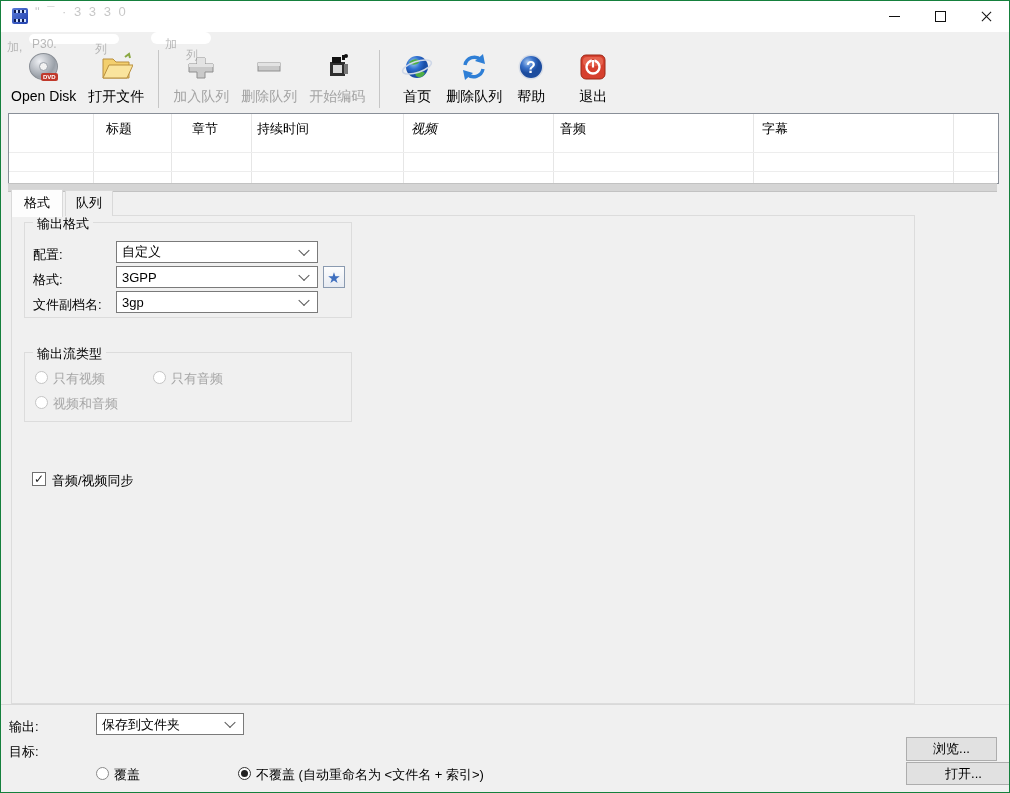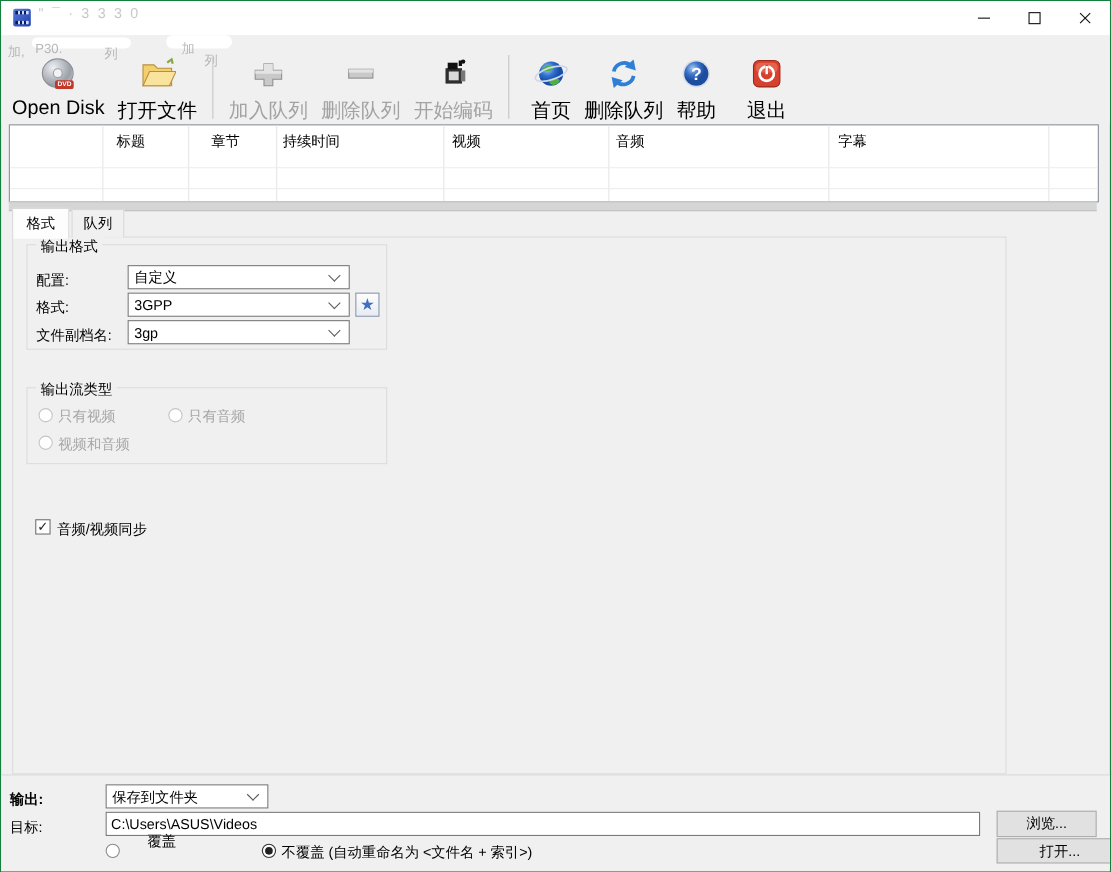--- a/index.html
+++ b/index.html
@@ -20,21 +20,21 @@
   .glyph-close:before,.glyph-close:after{content:"";position:absolute;left:-1px;top:5px;width:13px;height:1px;background:#111;}
   .glyph-close:before{transform:rotate(45deg);}
   .glyph-close:after{transform:rotate(-45deg);}
 
   
   .toolbar{position:absolute;left:0;top:31px;right:0;height:80px;background:#f0f0f0;}
   .ghost{position:absolute;color:#a8a8a8;opacity:.8;font-size:12px;pointer-events:none;}
   .smear{position:absolute;background:#fff;border-radius:6px;pointer-events:none;}
   .tb-row{position:absolute;left:4px;top:16px;display:flex;align-items:flex-start;}
   .tb-btn{display:flex;flex-direction:column;align-items:center;padding:2px 6px;}
-  .tb-btn .lbl{margin-top:4px;font-size:18px;color:#000;white-space:nowrap;}
+  .tb-btn .lbl{margin-top:4px;font-size:14px;color:#000;white-space:nowrap;}
   .tb-btn.disabled .lbl{color:#a3a3a3;font-family:Liberation Serif, serif;}
   .tb-sep{width:1px;height:58px;background:#c6c6c6;margin:2px 8px 0 8px;}
   .icon32{width:34px;height:34px;position:relative;display:block;}
 
   .disc-body{position:absolute;left:2px;top:3px;width:27px;height:25px;border-radius:50%;background:radial-gradient(circle at 35% 30%,#eef0f4,#9aa0a8 62%,#c9ccd3);border:1px solid #8a8f96;}
   .disc-hole{position:absolute;left:12px;top:12px;width:7px;height:7px;border-radius:50%;background:#f2f2f2;border:1px solid #9aa0a8;}
   .dvd-badge{position:absolute;right:3px;bottom:3px;background:#c0392b;color:#fff;font-size:6px;font-weight:bold;padding:0 2px;border-radius:2px;line-height:8px;}
 
   .combo{position:absolute;background:#fff;border:1px solid #7a7a7a;font-size:13px;color:#000;display:flex;align-items:center;padding-left:5px;box-sizing:border-box;}
   .chev{position:absolute;right:9px;top:50%;width:7px;height:7px;border-right:1px solid #5a5a5a;border-bottom:1px solid #5a5a5a;transform:translateY(-70%) rotate(45deg);}
@@ -232,21 +232,21 @@
     <span class="lv-col" style="left:242px;"></span>
     <span class="lv-col" style="left:394px;"></span>
     <span class="lv-col" style="left:544px;"></span>
     <span class="lv-col" style="left:744px;"></span>
     <span class="lv-col" style="left:944px;"></span>
     <span class="lv-row" style="top:38px;"></span>
     <span class="lv-row" style="top:57px;"></span>
     <span class="lv-head" style="left:97px;">标题</span>
     <span class="lv-head" style="left:183px;">章节</span>
     <span class="lv-head" style="left:248px;">持续时间</span>
-    <span class="lv-head" style="left:402px;">视频</span>
+    <span class="lv-head" style="left:402px;font-style:italic;">视频</span>
     <span class="lv-head" style="left:551px;">音频</span>
     <span class="lv-head" style="left:753px;">字幕</span>
   </div>
   <div class="listscroll"></div>
 
   <div class="tabs">
     <div class="tab active">格式</div>
     <div class="tab">队列</div>
   </div>
 
@@ -290,35 +290,34 @@
       <span class="radio-lbl disabled" style="left:28px;top:42px;">视频和音频</span>
     </div>
 
     <span class="checkbox" style="left:20px;top:256px;">
       <span>✓</span>
     </span>
     <span class="fld-label" style="left:40px;top:256px;">音频/视频同步</span>
   </div>
 
   <div class="bottombar">
-    <span class="fld-label" style="left:8px;top:13px;font-weight:bold;">输出:</span>
+    <span class="fld-label" style="left:8px;top:13px;">输出:</span>
     <div class="combo" style="left:95px;top:8px;width:148px;height:22px;align-items:flex-end;">
       <span>保存到文件夹</span>
       <span class="chev"></span>
     </div>
 
     <span class="fld-label" style="left:8px;top:38px;">目标:</span>
-    <input class="textinput" style="left: 95px; top: 33px; width: 795px; height: 22px;" value="C:\Users\ASUS\Videos">
 
     <div class="pushbtn" style="left:905px;top:32px;width:91px;height:24px;">
       <span>浏览...</span>
     </div>
 
     <span class="radio" style="left:95px;top:62px;"></span>
-    <span class="radio-lbl" style="left:113px;top:51px;margin-left:20px;">覆盖</span>
+    <span class="radio-lbl" style="left:113px;top:61px;">覆盖</span>
 
     <span class="radio checked" style="left:237px;top:62px;"></span>
     <span class="radio-lbl" style="left:255px;top:61px;">不覆盖 (自动重命名为 &lt;文件名 + 索引&gt;)</span>
 
     <div class="pushbtn" style="left:905px;top:57px;width:115px;height:23px;">
       <span>打开...</span>
     </div>
   </div>
 
 </div>

